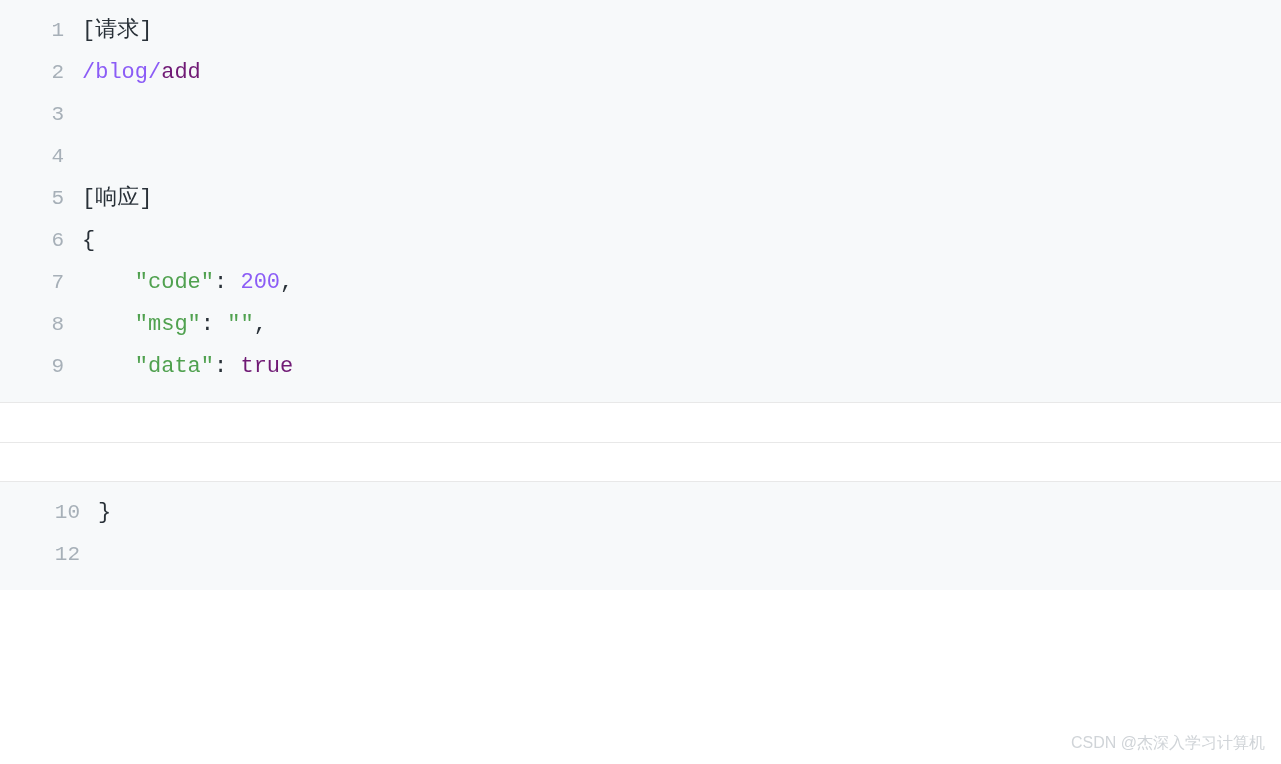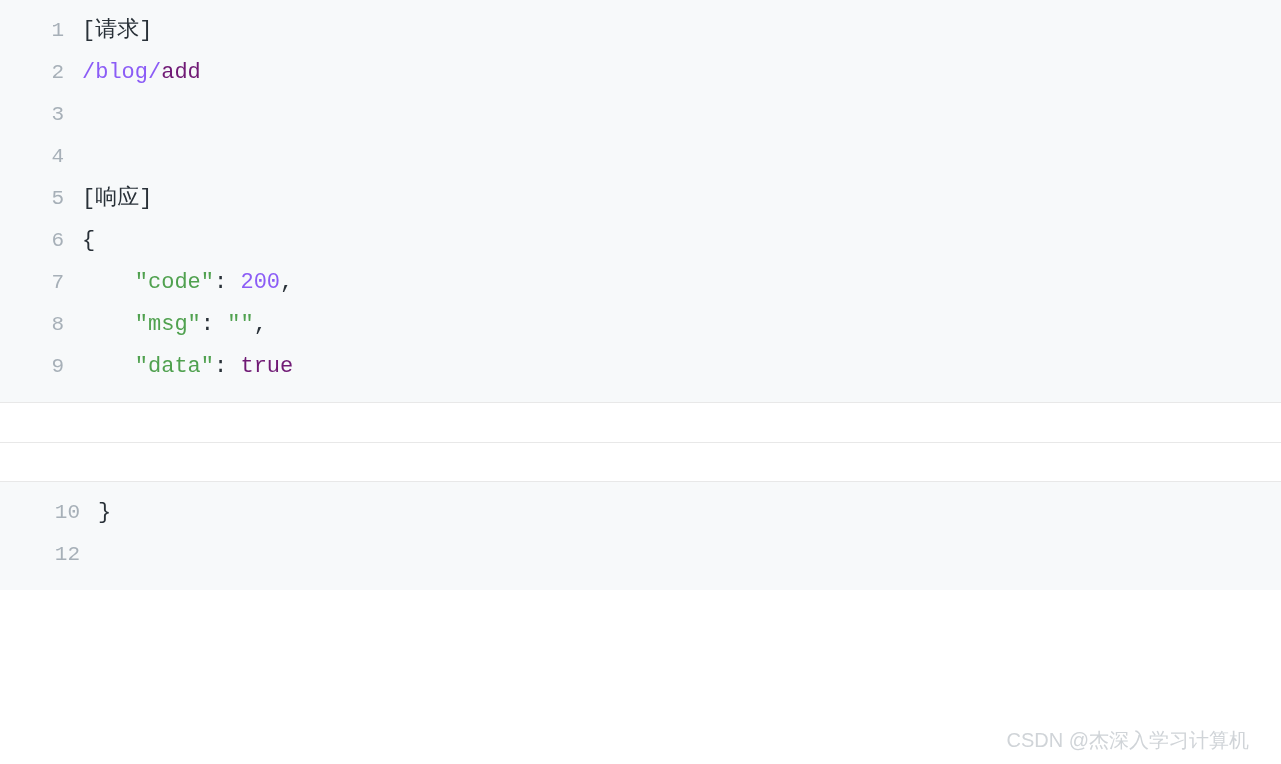--- a/index.html
+++ b/index.html
@@ -75,25 +75,25 @@
       color: #701a75;
     }
     .tok-comment {
       color: #a7b0b8;
     }
     .tok-brace {
       color: #293138;
     }
     .watermark {
       position: absolute;
-      right: 32px;
+      right: 16px;
       bottom: 10px;
       color: #d0d4d8;
       font-family: -apple-system, 'Segoe UI', Arial, sans-serif;
-      font-size: 20px;
+      font-size: 16px;
       pointer-events: none;
     }
   </style>
 </head>
 <body>
 
 <div class="code-block" id="block1">
     <div class="code-line">
       <span class="line-number">1</span>
       <span class="line-content"><span>[请求]</span></span>

